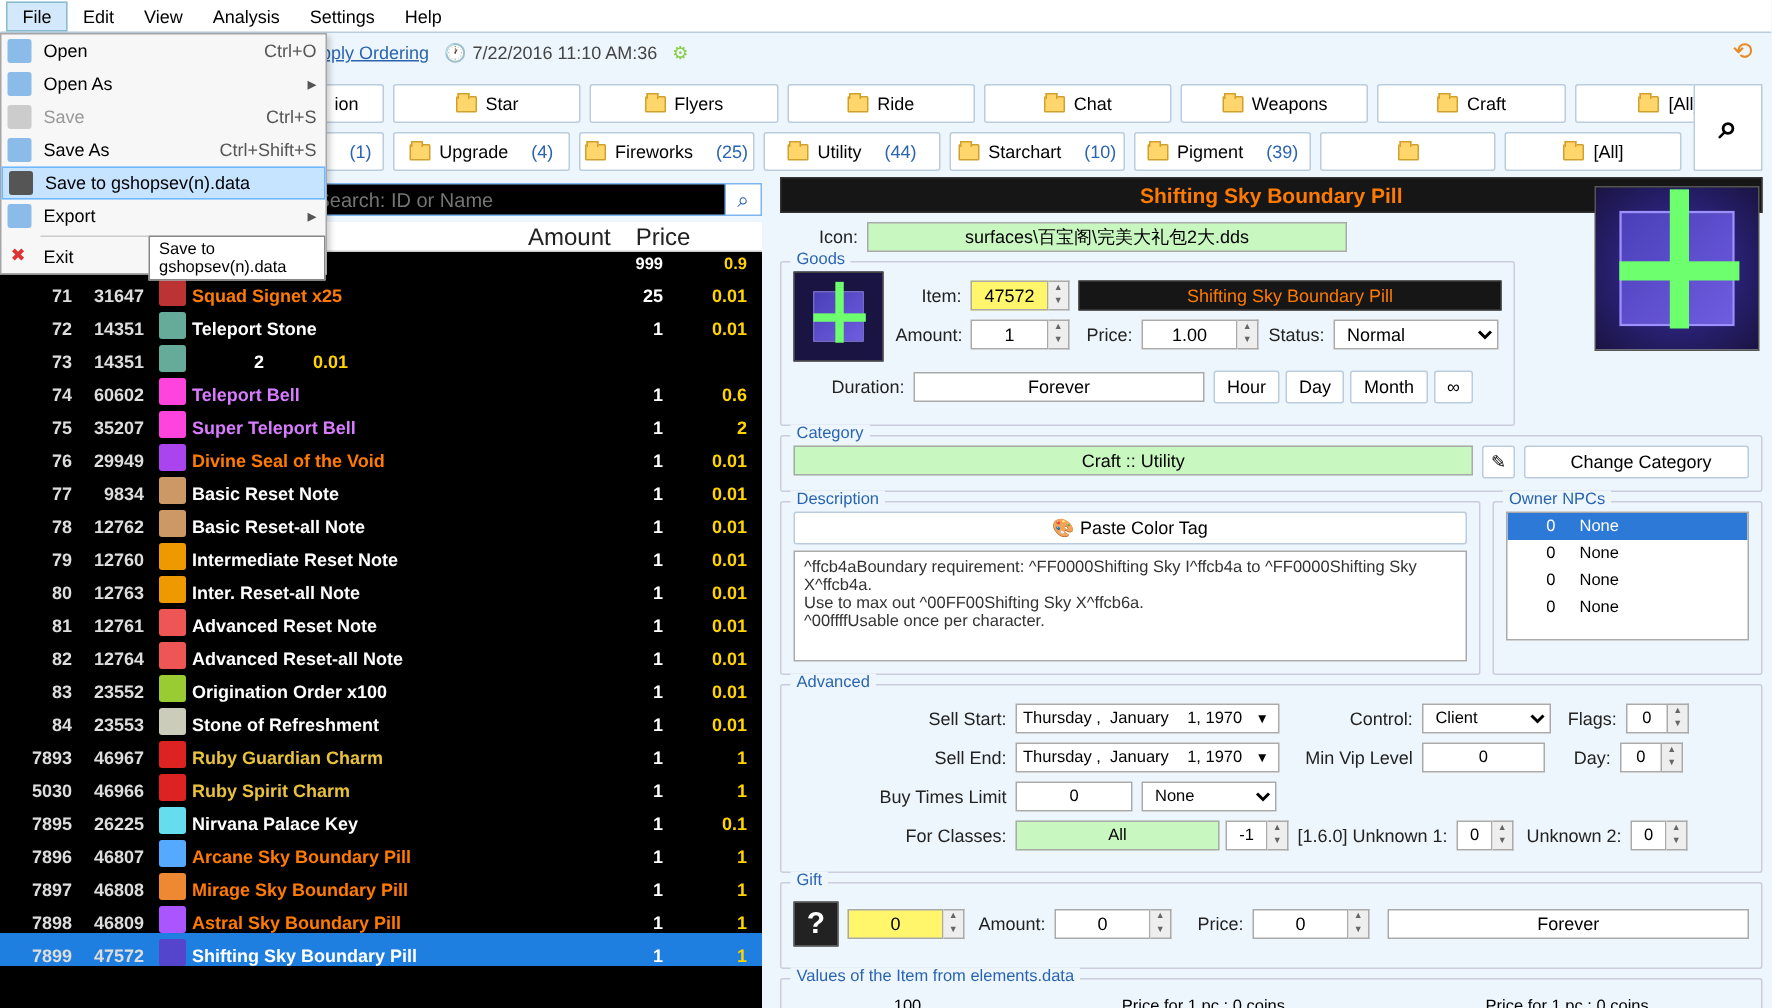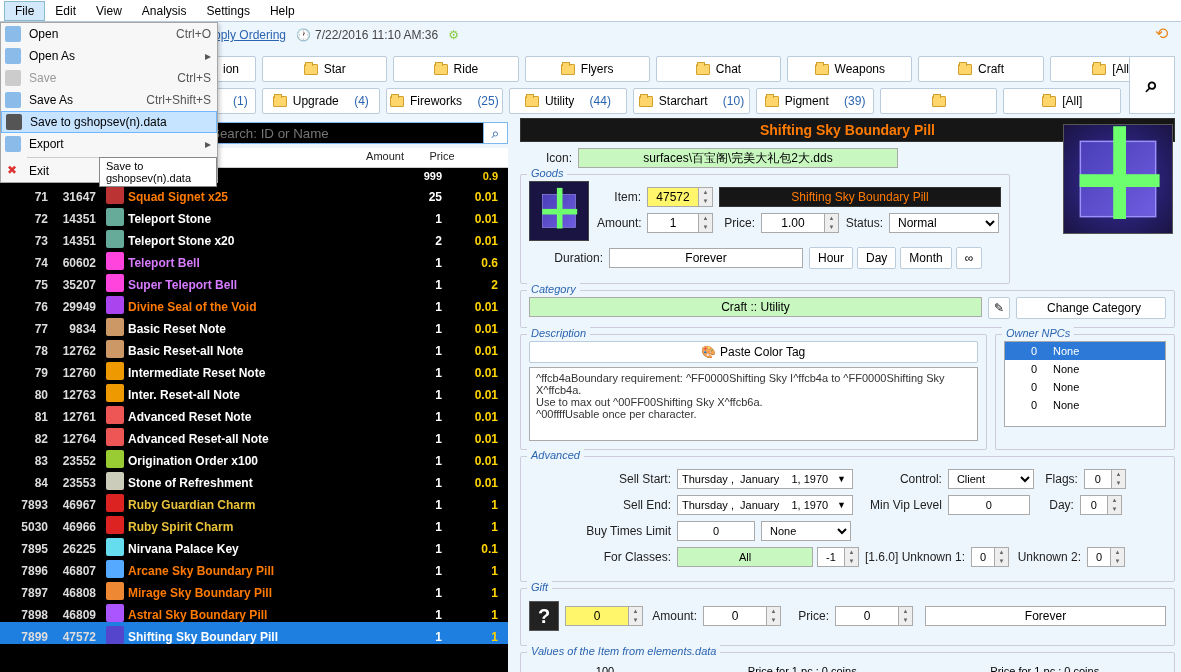--- a/index.html
+++ b/index.html
@@ -31,21 +31,21 @@
 .tab .cnt { color:#2a64b0; }
 .tab.frag1 { flex:0 0 50px; border-top-left-radius:0; border-bottom-left-radius:0; }
 .searchbtn { position:absolute; right:6px; top:56px; width:46px; height:58px; border:1px solid #bcd; background:#fff; display:flex; align-items:center; justify-content:center; }
 
 
 .searchrow { position:absolute; left:206px; top:122px; width:302px; height:22px; display:flex; }
 .searchrow input { flex:1; border:1px solid #7eb6ef; background:#000000; padding:0 4px; color:#666; outline:none; }
 .searchrow .go { width:24px; border:1px solid #7eb6ef; border-left:none; background:#fff; display:flex; align-items:center; justify-content:center; color:#2a64b0; }
 
 
-.gridhead { position:absolute; left:206px; top:148px; width:302px; height:20px; background:#fff; display:flex; font-size:11px; color:#222; border-bottom:1px solid #ccc; }
+.gridhead { position:absolute; left:206px; top:148px; width:302px; height:20px; background:#fff; display:flex; font-size:16px; color:#222; border-bottom:1px solid #ccc; }
 .gridhead div { padding:2px 4px; }
 .gh-a { width:60px; text-align:right; margin-left:142px; }
 .gh-p { width:68px; text-align:center; }
 .grid { position:absolute; left:0; top:168px; width:508px; bottom:0; background:#000; overflow:hidden; color:#fff; }
 .row { height:22px; display:flex; align-items:flex-end; padding:0 4px; font-size:12px; font-weight:bold; }
 .row .c0 { width:44px; text-align:right; color:#ddd; }
 .row .c1 { width:54px; text-align:right; color:#ddd; padding-right:6px; }
 .row .ic { width:18px; height:18px; margin:0 4px; border-radius:2px; }
 .row .nm { flex:1; }
 .row .am { width:48px; text-align:right; color:#fff; }
@@ -59,21 +59,21 @@
 .fld { display:flex; align-items:center; margin:6px 0; }
 .lbl { font-size:12px; color:#222; text-align:right; padding-right:6px; }
 .inp { height:20px; border:1px solid #aaa; background:#fff; padding:0 4px; font-size:12px; }
 .pale { background:#c8f7c0 !important; }
 .yel { background:#fff66b !important; }
 .org { color:#ff7a00; }
 .spin { width:14px; height:20px; border:1px solid #aaa; border-left:none; background:#eee; display:flex; flex-direction:column; }
 .spin div { flex:1; font-size:6px; text-align:center; line-height:8px; color:#666; }
 .btn { height:22px; border:1px solid #bcd; background:#fff; border-radius:2px; padding:0 8px; display:inline-flex; align-items:center; justify-content:center; }
 .group { border:1px solid #ccd; border-radius:2px; padding:6px 8px 8px; margin-top:6px; position:relative; }
-.group .gt { position:absolute; top:-8px; left:6px; background:#eef6fd; padding:0 4px; color:#2a64b0; font-size:11px;font-style:italic; }
+.group .gt { position:absolute; top:-8px; left:6px; background:#eef6fd; padding:0 4px; color:#2a64b0; font-size:11px; }
 .iconbox { width:60px; height:60px; background:#1a1443; border:1px solid #444; display:flex; align-items:center; justify-content:center; }
 .gift3d { width:48px; height:48px; background:linear-gradient(135deg,#4a3fb8,#6f5de0); border:1px solid #9c8fff; position:relative; }
 .gift3d::before { content:""; position:absolute; left:20px; top:-10px; width:8px; height:58px; background:#6dff6d; }
 .gift3d::after { content:""; position:absolute; top:20px; left:-1px; width:50px; height:8px; background:#6dff6d; }
 .biggift { position:absolute; right:2px; top:6px; width:110px; height:110px; background:radial-gradient(circle,#3a2fa8,#1a1443); border:1px solid #555; display:flex; align-items:center; justify-content:center; }
 .npcbox { border:1px solid #aaa; background:#fff; height:86px; overflow:hidden; }
 .npcrow { height:18px; display:flex; align-items:center; padding:0 6px; font-size:11px; }
 .npcrow.hlsel { background:#2c79d8; color:#fff; }
 .npcrow .n0 { width:26px; text-align:right; margin-right:16px; }
 .desc { border:1px solid #aaa; background:#fff; height:74px; padding:4px 6px; font-size:11px; color:#333; overflow:hidden; }
@@ -146,25 +146,25 @@
 <div class="tabs">
   <div class="tab frag1">
       <span>ion</span>
     </div>
   <div class="tab">
       <span class="fico"></span>
       <span>Star</span>
     </div>
   <div class="tab">
       <span class="fico"></span>
+      <span>Flyers</span>
+    </div>
+  <div class="tab">
+      <span class="fico"></span>
       <span>Ride</span>
-    </div>
-  <div class="tab">
-      <span class="fico"></span>
-      <span>Flyers</span>
     </div>
   <div class="tab">
       <span class="fico"></span>
       <span>Chat</span>
     </div>
   <div class="tab">
       <span class="fico"></span>
       <span>Weapons</span>
     </div>
   <div class="tab">
@@ -229,21 +229,20 @@
       <span class="c1">14351</span>
       <span class="ic" style="background:#6a9"></span>
       <span class="nm" style="color:#fff">Teleport Stone</span>
       <span class="am">1</span>
       <span class="pr">0.01</span>
     </div>
     <div class="row">
       <span class="c0">73</span>
       <span class="c1">14351</span>
       <span class="ic" style="background:#6a9"></span>
-      <span class="nm" style="color:#fff">Teleport Stone x20</span>
       <span class="am">2</span>
       <span class="pr">0.01</span>
     </div>
     <div class="row">
       <span class="c0">74</span>
       <span class="c1">60602</span>
       <span class="ic" style="background:#f4d"></span>
       <span class="nm" style="color:#d77bff">Teleport Bell</span>
       <span class="am">1</span>
       <span class="pr">0.6</span>

